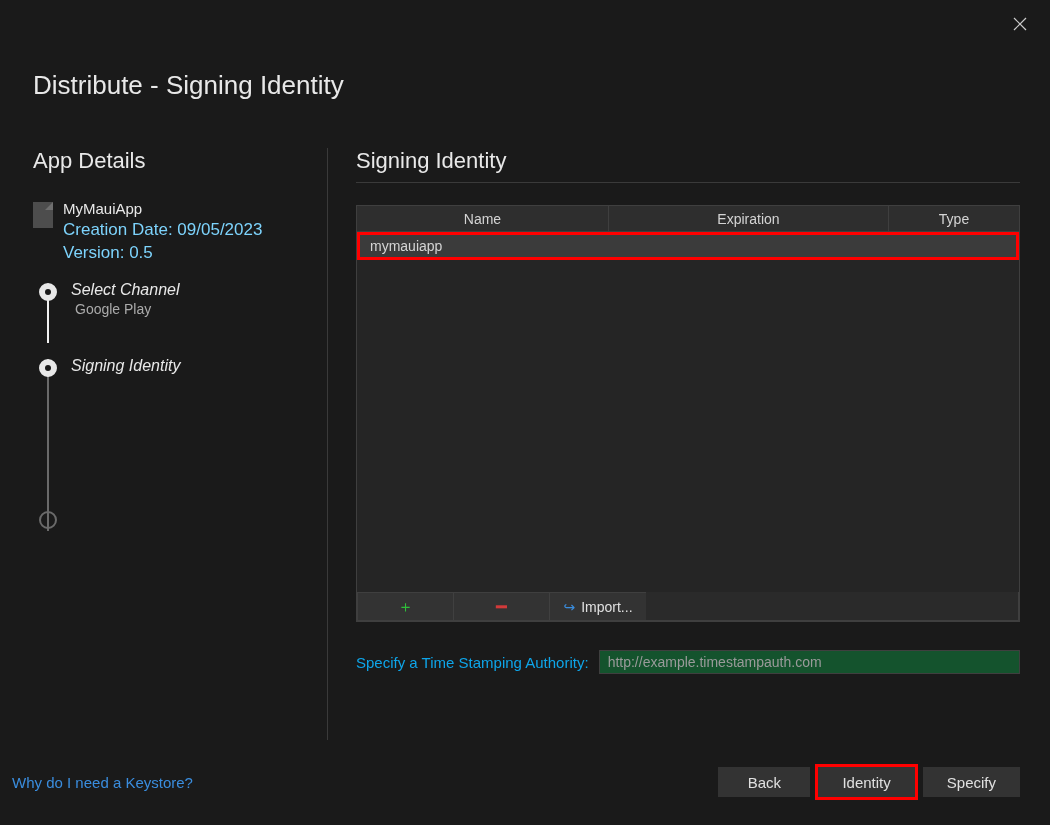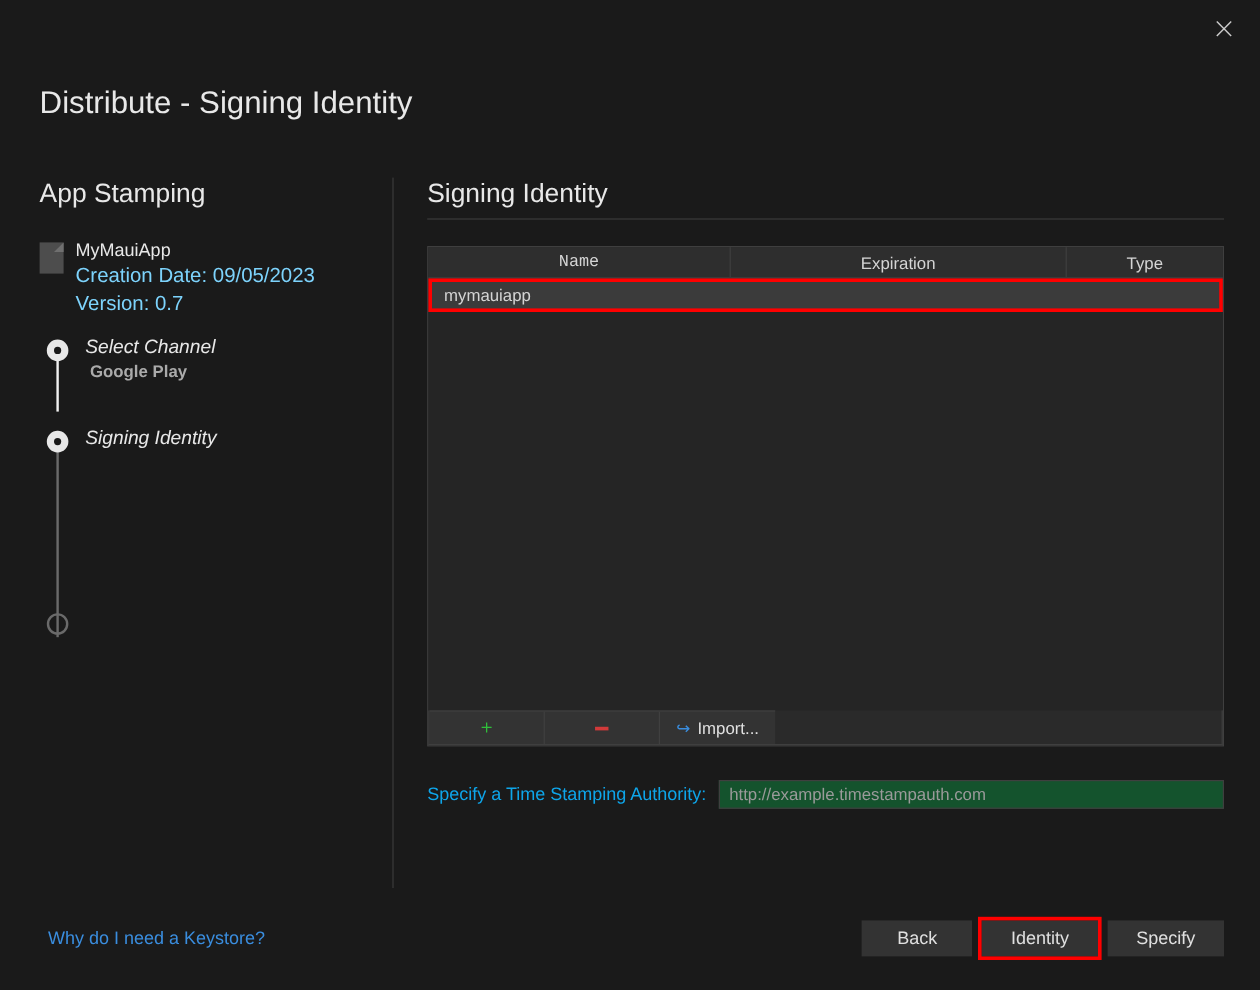--- a/index.html
+++ b/index.html
@@ -128,21 +128,21 @@
       left:4px; top:4px;
       width:6px; height:6px;
       border-radius:50%;
       background:#1a1a1a;
     }
     .bullet-empty{
       background:transparent;
       border:2px solid #6a6a6a;
     }
     .step-title { font-size:16px; color:#e8e8e8;font-style:italic; }
-    .step-sub { font-size:14px; color:#aaaaaa; margin-top:2px; margin-left:4px;font-weight:bold;}
+    .step-sub { font-size:14px; color:#aaaaaa; margin-top:2px; margin-left:4px;}
 
     .right-pane {
       flex:1;
       padding-left:28px;
       display:flex;
       flex-direction:column;
     }
     .right-heading {
       font-size:22px;
       font-weight:400;
@@ -165,21 +165,21 @@
       font-size:14px;
       color:#d4d4d4;
     }
     .th {
       display:flex;
       align-items:center;
       justify-content:center;
       border-right:1px solid #3f3f3f;
     }
     .th:last-child{border-right:none;text-align:right;}
-    .c-name{width:252px;font-family:Liberation Mono, monospace;}
+    .c-name{width:252px;}
     .c-exp{flex:1;}
     .c-type{width:130px;}
 
     .tbody {
       height:360px;
       background:#252525;
     }
     .trow {
       display:flex;
       height:28px;
@@ -239,21 +239,21 @@
       border:1px solid #3f3f3f;
       color:#9a9a9a;
       padding:0 8px;
       font-size:14px;
       font-family:inherit;
     }
     .tsa-input::placeholder{ color:#9a9a9a; }
 
     .footer{
       position:absolute;
-      left:40px;
+      left:12px;
       right:30px;
       bottom:28px;
       display:flex;
       align-items:center;
       justify-content:space-between;
     }
     .help-link{
       color:#3a8dde;
       font-size:15px;
       cursor:pointer;
@@ -287,28 +287,28 @@
       <line x1="1" y1="1" x2="13" y2="13" stroke-width="1.2"></line>
       <line x1="13" y1="1" x2="1" y2="13" stroke-width="1.2"></line>
     </svg>
   </div>
 
   <div class="title">Distribute - Signing Identity</div>
 
   <div class="content">
 
     <div class="left-pane">
-      <div class="left-heading">App Stamping</div>
+      <div class="left-heading">App Details</div>
 
       <div class="app-row">
         <div class="app-icon"></div>
         <div>
           <div class="app-name">MyMauiApp</div>
           <div class="app-meta">Creation Date: 09/05/2023</div>
-          <div class="app-meta">Version: 0.7</div>
+          <div class="app-meta">Version: 0.5</div>
         </div>
       </div>
 
       <div class="steps">
         <div class="step-line line1"></div>
         <div class="step-line line2"></div>
 
         <div class="step">
           <div class="bullet bullet-done"></div>
           <div>

